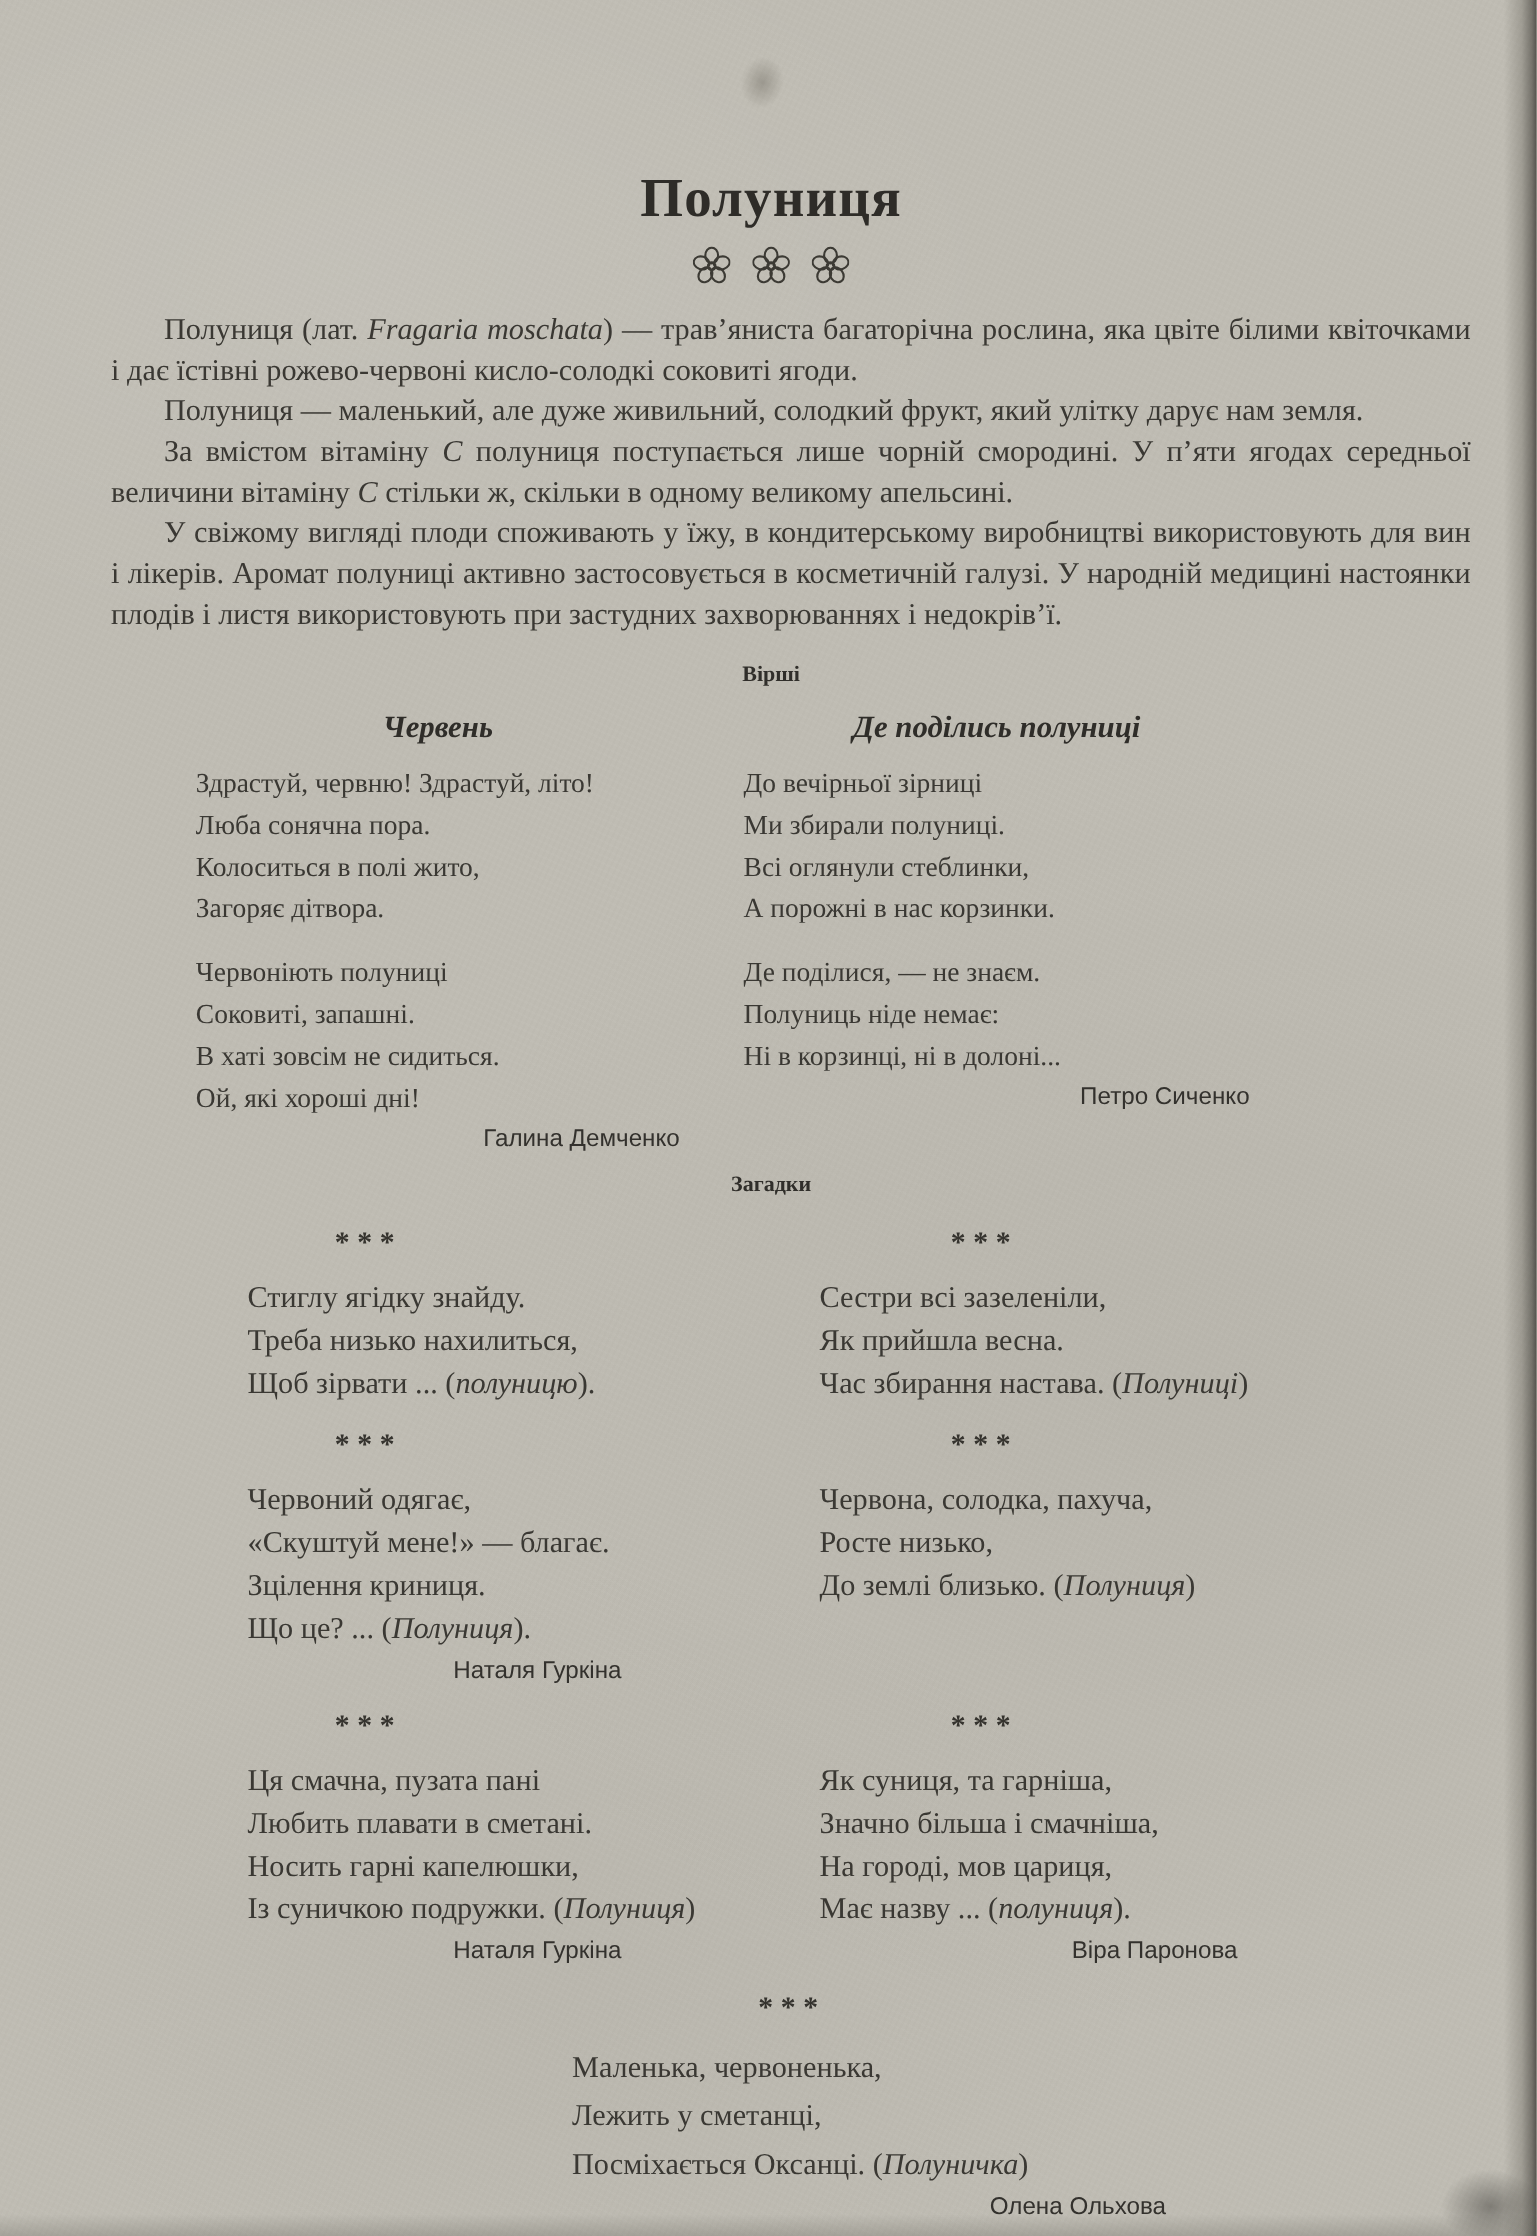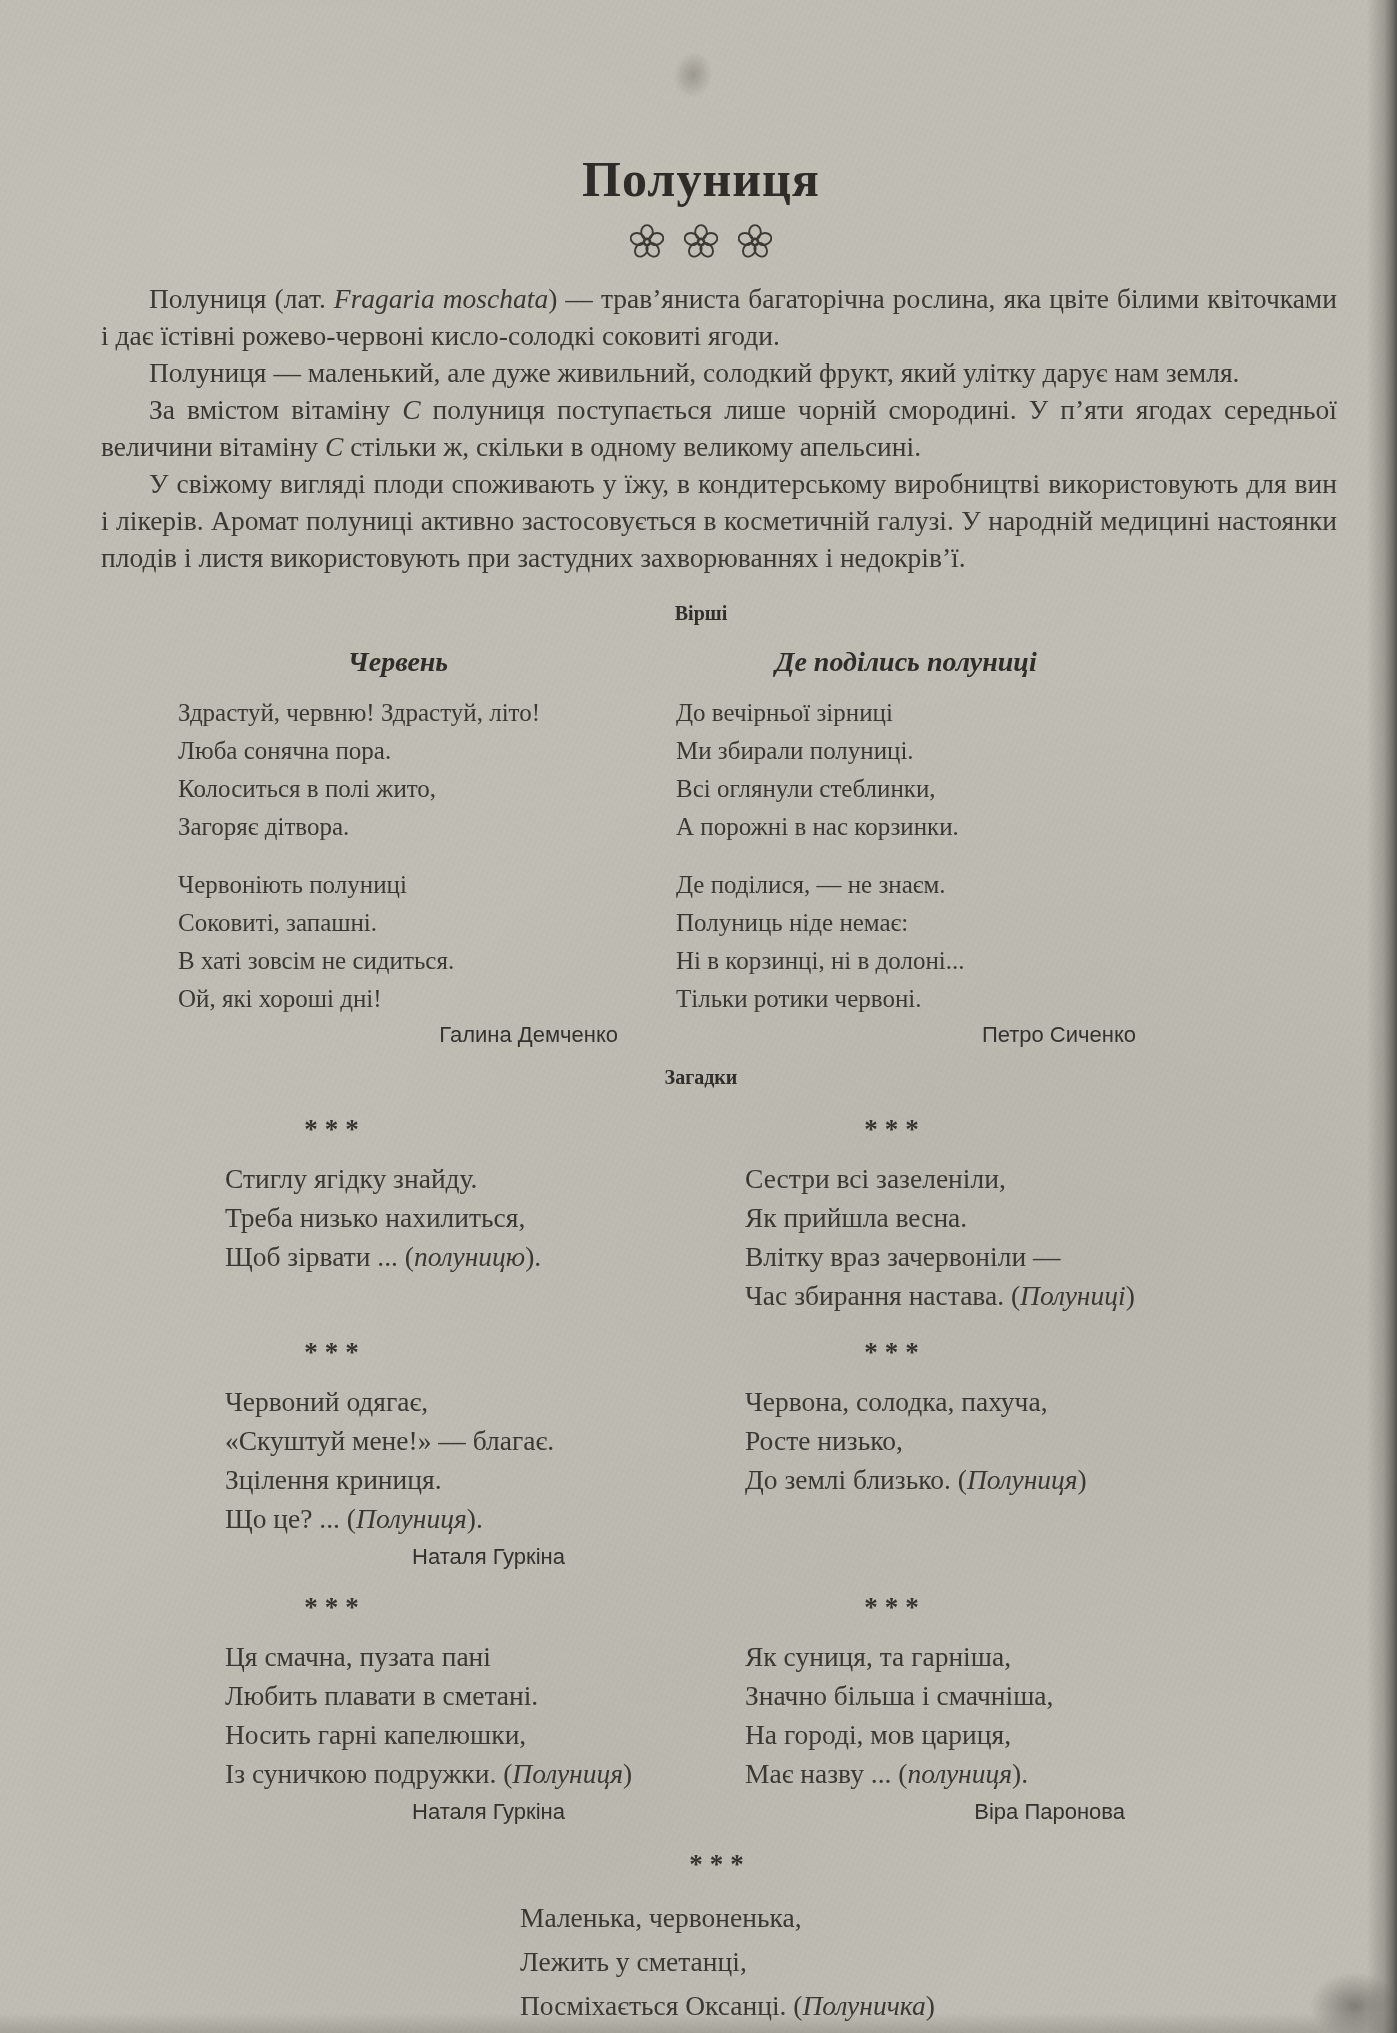--- a/index.html
+++ b/index.html
@@ -164,21 +164,20 @@
       <div class="stanza">
         <div class="poem-line">До вечірньої зірниці</div>
         <div class="poem-line">Ми збирали полуниці.</div>
         <div class="poem-line">Всі оглянули стеблинки,</div>
         <div class="poem-line">А порожні в нас корзинки.</div>
       </div>
       <div class="stanza stanza-2">
         <div class="poem-line">Де поділися, — не знаєм.</div>
         <div class="poem-line">Полуниць ніде немає:</div>
         <div class="poem-line">Ні в корзинці, ні в долоні...</div>
-        <div class="poem-line">Тільки ротики червоні.</div>
       </div>
       <div class="author">Петро Сиченко</div>
     </div>
   </div>
 
   <h2 class="section-heading riddles-heading">Загадки</h2>
 
   <div class="riddle-row row-1">
     <div class="r-left">
       <div class="sep">***</div>
@@ -186,21 +185,20 @@
         <div class="riddle-line"><span>Стиглу ягідку знайду.</span></div>
         <div class="riddle-line"><span>Треба низько нахилиться,</span></div>
         <div class="riddle-line"><span>Щоб зірвати ... (</span><span style="font-style: italic;">полуницю</span><span>).</span></div>
       </div>
     </div>
     <div class="r-right">
       <div class="sep">***</div>
       <div class="riddle-lines">
         <div class="riddle-line"><span>Сестри всі зазеленіли,</span></div>
         <div class="riddle-line"><span>Як прийшла весна.</span></div>
-        <div class="riddle-line"><span>Влітку враз зачервоніли —</span></div>
         <div class="riddle-line"><span>Час збирання настава. (</span><span style="font-style: italic;">Полуниці</span><span>)</span></div>
       </div>
     </div>
   </div>
 
   <div class="riddle-row row-2">
     <div class="r-left">
       <div class="sep">***</div>
       <div class="riddle-lines">
         <div class="riddle-line"><span>Червоний одягає,</span></div>

